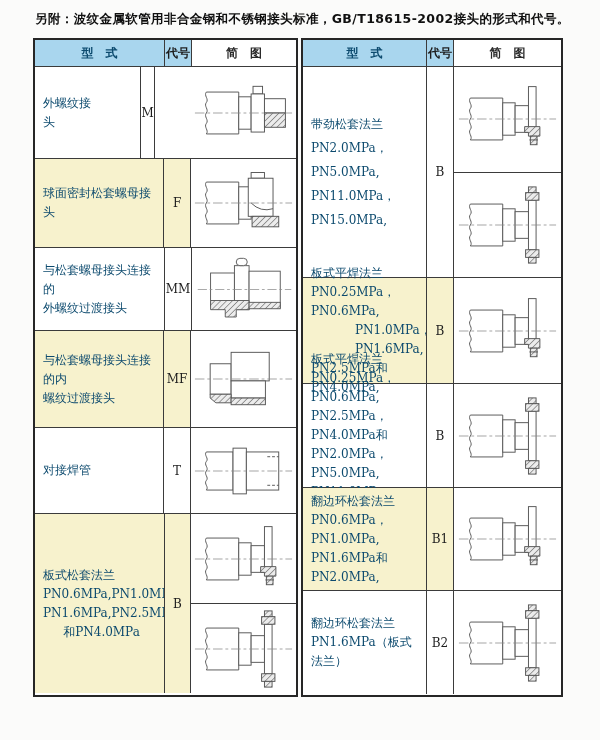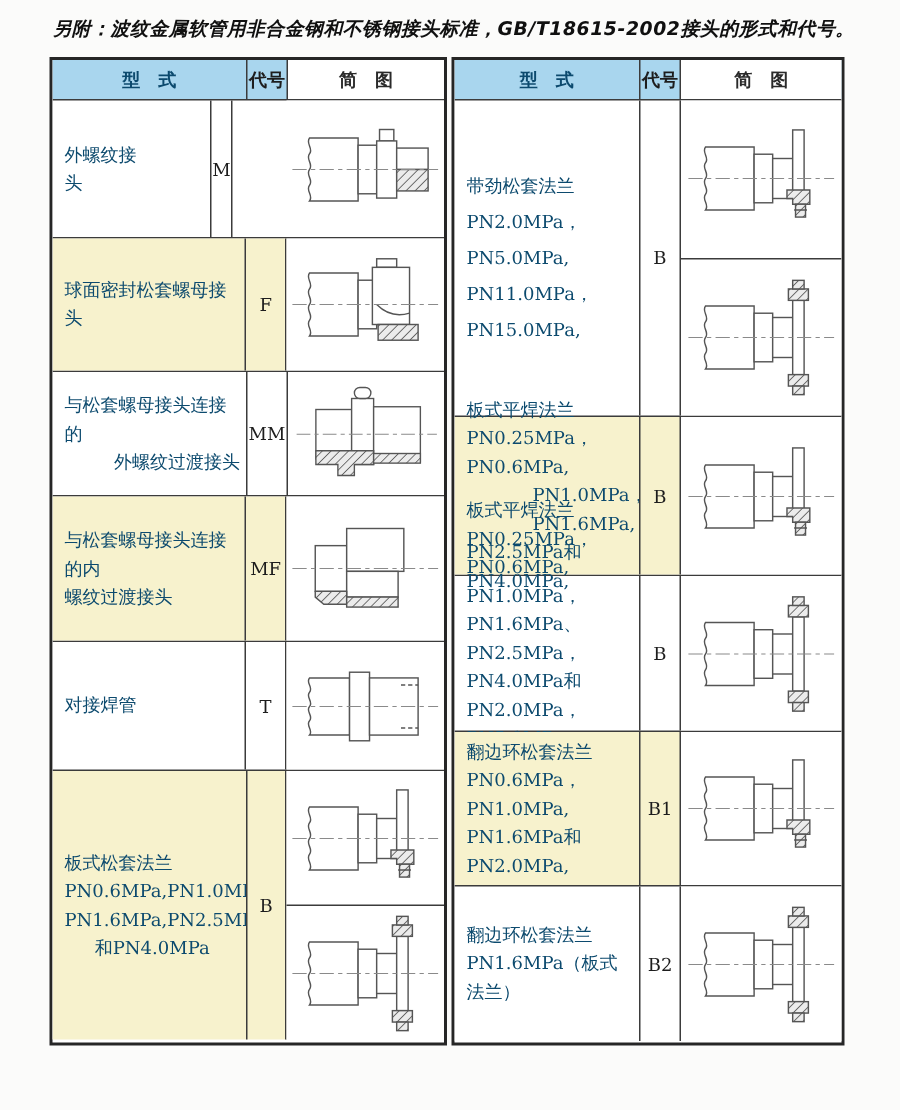--- a/index.html
+++ b/index.html
@@ -13,21 +13,20 @@
     width:600px;height:740px;position:relative;
     background:#fbfbfa;
     font-family:"DejaVu Serif","Liberation Serif",serif;
     color:#222;
   }
   .title{
     position:absolute;left:35px;top:11px;width:540px;
     font-family:"DejaVu Sans","Liberation Sans",sans-serif;
     font-weight:bold;font-size:12.5px;color:#101010;letter-spacing:.4px;
     white-space:nowrap;
-    font-style:italic;
   }
   .tables{position:absolute;left:33px;top:38px;width:530px;height:659px;}
   .half{
     position:absolute;top:0;height:659px;box-sizing:border-box;
     border:2px solid var(--outer);background:#fff;overflow:hidden;
   }
   #left-half{left:0;width:265px;}
   #right-half{left:268px;width:262px;}
   .row{display:flex;box-sizing:border-box;background:#fff;}
   .row + .row{border-top:1px solid var(--border);}
@@ -114,21 +113,21 @@
               <path d="M63 42 q10 10 23 6" fill="none" stroke="#555" stroke-width="1"></path>
               <rect x="64" y="56" width="28" height="11" fill="url(#h2)" stroke="#555" stroke-width="1"></rect>
               <line x1="4" y1="42" x2="106" y2="42" stroke="#8a8a8a" stroke-width="0.8" stroke-dasharray="10 3 3 3"></line>
             </svg>
           </div>
         </div>
       </div>
       <div class="row" style="height: 83px;">
         <div class="cell cell-type">
           <div style="line-height: 19px;">与松套螺母接头连接的</div>
-          <div style="line-height: 19px; text-align: right;">外螺纹过渡接头</div>
+          <div style="line-height: 19px;">外螺纹过渡接头</div>
         </div>
         <div class="cell cell-code">MM</div>
         <div class="cell cell-diagram">
           <div class="subcell">
             <svg viewBox="0 0 110 84" width="101" height="77" xmlns="http://www.w3.org/2000/svg">
               <defs>
                 <pattern id="h3" width="4.5" height="4.5" patternUnits="userSpaceOnUse" patternTransform="rotate(45)">
                   <rect width="4.5" height="4.5" fill="#ececec"></rect>
                   <line x1="0" y1="0" x2="0" y2="4.5" stroke="#666" stroke-width="1.3"></line>
                 </pattern>
@@ -321,21 +320,20 @@
               <line x1="78" y1="64" x2="87" y2="64" stroke="#555" stroke-width="1"></line>
               <line x1="4" y1="42" x2="106" y2="42" stroke="#8a8a8a" stroke-width="0.8" stroke-dasharray="10 3 3 3"></line>
             </svg>
           </div>
         </div>
       </div>
       <div class="row" style="height: 104px;">
         <div class="cell cell-type">
           <div style="line-height: 19px;">板式平焊法兰</div>
           <div style="line-height: 19px;">PN0.25MPa，PN0.6MPa,</div>
-          <div style="line-height: 19px;">PN1.0MPa，PN1.6MPa、</div>
           <div style="line-height: 19px;">PN2.5MPa，PN4.0MPa和</div>
           <div style="line-height: 19px;">PN2.0MPa，PN5.0MPa,</div>
           <div style="line-height: 19px;">PN11.0MPa，PN26.0MPa,</div>
         </div>
         <div class="cell cell-code">B</div>
         <div class="cell cell-diagram">
           <div class="subcell">
             <svg viewBox="0 0 110 84" width="105" height="80" xmlns="http://www.w3.org/2000/svg">
               <defs>
                 <pattern id="h11" width="4.5" height="4.5" patternUnits="userSpaceOnUse" patternTransform="rotate(45)">

